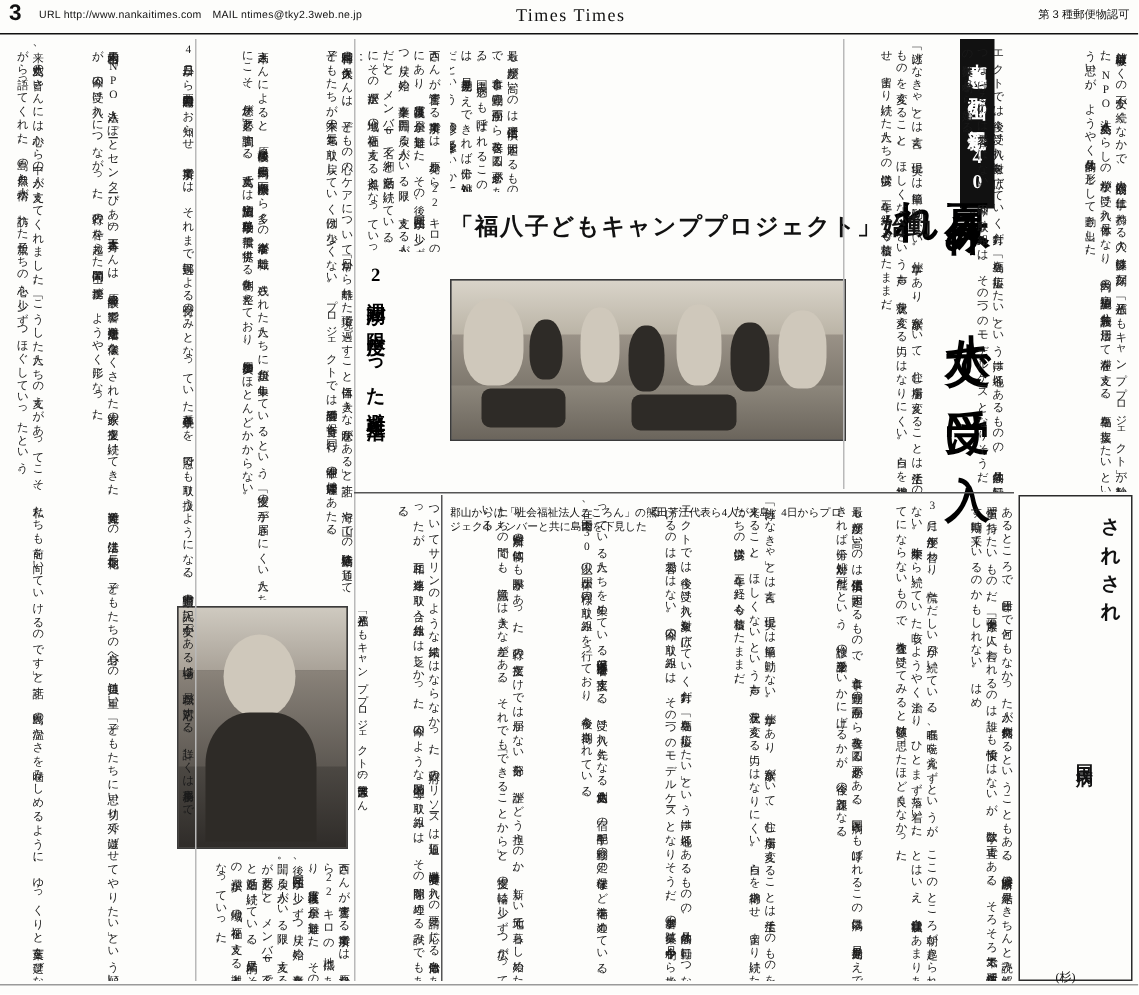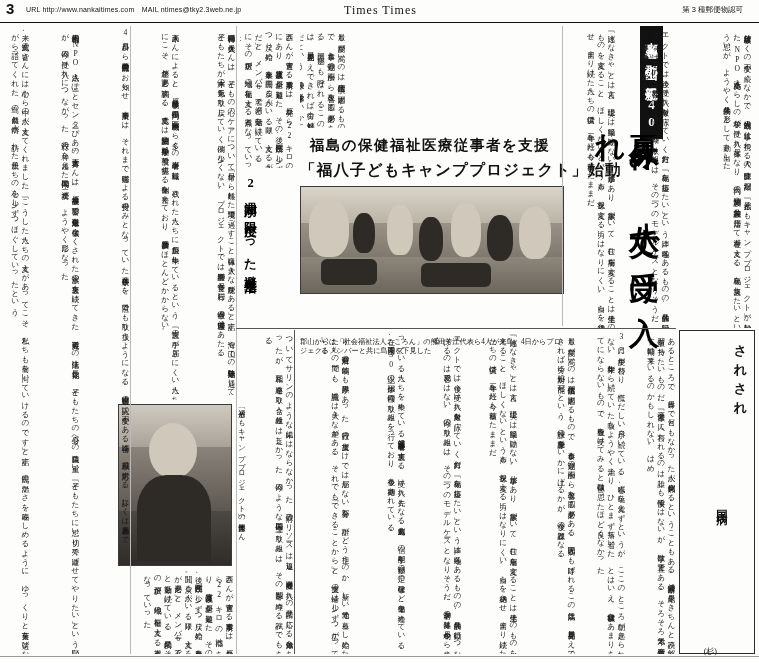--- a/index.html
+++ b/index.html
@@ -44,21 +44,21 @@
   }
   .mast-title {
     position: absolute;
     left: 344px; top: 3px;
     font-size: 12px;
     font-family: "Liberation Serif", serif;
     letter-spacing: 1px;
   }
   .mast-right {
     position: absolute;
-    right: 16px; top: 5px;
+    right: 6px; top: 5px;
     font-size: 7.5px;
     font-family: "Liberation Sans", sans-serif;
     white-space: nowrap;
     margin-left: 28px;
   }
 
   
   .v {
     writing-mode: vertical-rl;
     text-orientation: upright;
@@ -209,21 +209,20 @@
     <div class="mast-title">Times Times</div>
     <div class="mast-right">第 3 種郵便物認可</div>
   </div>
 
   <div id="headline-band">
     <div id="kicker" class="v">南相馬と郡山の親子ら40人</div>
     <div id="main-headline" class="v">夏休み 八丈で受け入れ</div>
   </div>
 
   <div id="feature-head">
-    <div class="fh1">福島の保健福祉医療従事者を支援</div>
     <div class="fh2">「福八子どもキャンププロジェクト」始動</div>
   </div>
 
   <div class="photo" id="main-photo" style="left:300px; top:186px; width:262px; height:106px;">
     <div class="sky"></div>
     <div class="mid"></div>
     <div class="floor"></div>
     <div class="blob light" style="left:8px; top:12px; width:40px; height:58px;"></div>
     <div class="blob dark" style="left:52px; top:26px; width:22px; height:40px;"></div>
     <div class="blob light" style="left:86px; top:18px; width:26px; height:50px;"></div>

